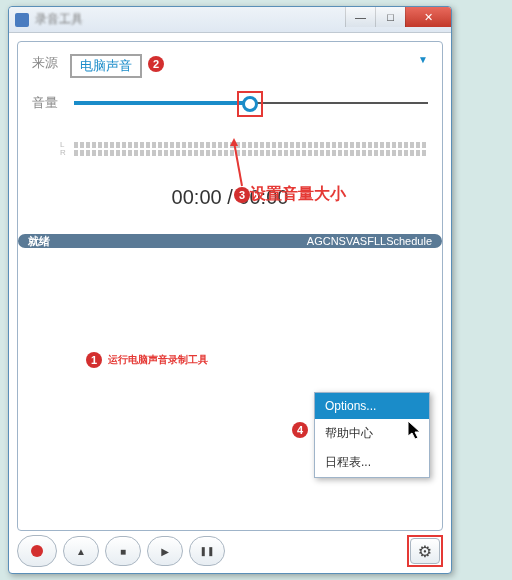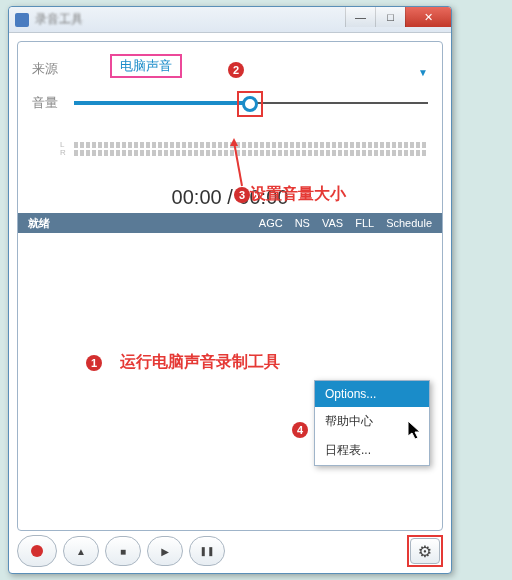--- a/index.html
+++ b/index.html
@@ -5,54 +5,54 @@
   * { box-sizing: border-box; margin: 0; padding: 0; font-family: "Microsoft YaHei", Arial, sans-serif; }
   body { background: #d5e8e6; width: 512px; height: 580px; position: relative; overflow: hidden; }
   .window { position: absolute; left: 8px; top: 6px; width: 444px; height: 568px; background: #fff; border: 1px solid #5a8fb8; border-radius: 4px; box-shadow: 2px 2px 6px rgba(0,0,0,.3); }
   .titlebar { height: 26px; background: linear-gradient(#eef3f8,#dfe8f2); border-bottom: 1px solid #c0c9d2; border-radius: 4px 4px 0 0; display: flex; align-items: center; padding-left: 6px; position: relative; }
   .app-icon { width: 14px; height: 14px; background: #4a7cc0; border-radius: 2px; margin-right: 6px; }
   .titletext { font-size: 12px; color: #777; filter: blur(1.2px); }
   .winbtns { position: absolute; right: 0; top: 0; display: flex; }
   .winbtn { width: 30px; height: 20px; display: flex; align-items: center; justify-content: center; font-size: 11px; border-left: 1px solid rgba(0,0,0,.15); background: linear-gradient(#f7f9fb,#dbe3eb); color: #333; }
   .winbtn.close { width: 46px; background: linear-gradient(#e96a5d,#c2392b); color:#fff; border-top-right-radius:3px; }
   .inner { position: absolute; left: 8px; right: 8px; top: 34px; bottom: 42px; background: #fff; border: 1px solid #9fb4c9; border-radius: 4px; }
-  .row { display: flex; align-items: flex-end; padding: 12px 14px 0 14px; gap: 40px; }
+  .row { display: flex; align-items: flex-start; padding: 12px 14px 0 14px; }
   .lbl { color: #888; font-size: 13px; width: 38px; }
-  .source-box { border: 2px solid #ec4899; padding: 2px 8px; height: 24px; display:flex; align-items:center; }
+  .source-box { border: 2px solid #a3a3a3; padding: 2px 8px; height: 24px; display:flex; align-items:center; }
   .source-text { color: #1a8cc9; font-size: 13px; }
   .callout2 { margin-left: 6px; position: relative; }
   .num { display: inline-flex; width: 16px; height: 16px; background: #d32f2f; color:#fff; border-radius: 50%; font-size: 11px; align-items:center; justify-content:center; font-weight:bold; }
   .dd-arrow { position: absolute; right: 14px; color: #1a8cc9; font-size: 10px; }
   .volume-row { padding: 16px 14px 0 14px; display:flex; align-items:flex-start; }
   .slider-wrap { flex:1; position:relative; height: 20px; margin-left: 4px; }
   .track-full { position:absolute; left:0; right:0; top:8px; height:2px; background:#555; }
   .track-fill { position:absolute; left:0; width:48%; top:7px; height:4px; background:#1a8cc9; }
   .thumb-box { position:absolute; left:46%; top:-3px; width:26px; height:26px; border:2px solid #e53935; display:flex; align-items:center; justify-content:center; background: transparent; }
   .thumb { width:16px; height:16px; border-radius:50%; background:#fff; border:3px solid #1a8cc9; }
   .lr-ticks { position:absolute; left:56px; top:100px; right:14px; height:18px; }
   .lr-lbl { position:absolute; left:-14px; font-size:8px; color:#bbb; line-height:8px; }
   .ticks { position:absolute; left:0; right:0; top:0; height:6px; background: repeating-linear-gradient(90deg,#c7c7c7 0 4px,#fff 4px 6px); }
   .ticks.r { top:8px; }
   .callout3 { position:absolute; left:216px; top:142px; display:flex; align-items:center; }
   .callout3 .txt { color:#e53935; font-size:16px; font-weight:bold; }
   .arrow3 { position:absolute; left:214px; top:96px; width:2px; height:48px; }
   .arrow3 svg { position:absolute; left:-4px; top:0; }
   .time { text-align:center; font-size:20px; color:#333; margin-top: 72px; }
-  .statusbar { margin-top: 4px; height:20px; background:#5a7a96; color:#fff; display:flex; align-items:center; font-size:11px; padding:0 10px; }
+  .statusbar { margin-top: 25px; height:14px; background:#5a7a96; color:#fff; display:flex; align-items:center; font-size:11px; padding:0 10px;border-radius:7px; }
   .statusbar .ready { font-weight:bold; }
-  .statusbar .right { margin-left:auto; display:flex; gap:12px; }
+  .statusbar .right { margin-left:auto; display:flex; }
   .callout1 { position:absolute; left:68px; top:310px; display:flex; align-items:center; }
-  .callout1 .txt { color:#e53935; font-size:16px; font-weight:bold; margin-left:18px; }
+  .callout1 .txt { color:#e53935; font-size:10px; font-weight:bold; margin-left:6px; }
   .controls { position:absolute; left:8px; right:8px; bottom:4px; height:36px; display:flex; align-items:center; gap:6px; }
   .cbtn { width:36px; height:30px; border:1px solid #aab6c2; border-radius:16px; background:linear-gradient(#fff,#e7edf2); display:flex; align-items:center; justify-content:center; color:#444; }
   .cbtn.rec { width:40px; height:32px; }
   .rec-dot { width:12px; height:12px; border-radius:50%; background:#d32f2f; }
   .gear-wrap { margin-left:auto; position:relative; }
   .gear-box { border:2px solid #e53935; padding:1px; }
-  .menu { position:absolute; right:12px; bottom:64px; width:116px; background:#fff; border:1px solid #9fb4c9; box-shadow:2px 2px 6px rgba(0,0,0,.3); font-size:12px; }
+  .menu { position:absolute; right:12px; bottom:52px; width:116px; background:#fff; border:1px solid #9fb4c9; box-shadow:2px 2px 6px rgba(0,0,0,.3); font-size:12px; }
   .menu-item { padding:6px 10px; color:#333; }
   .menu-item.sel { background:#1a8cc9; color:#fff; position:relative; }
   .callout4 { position:absolute; right:134px; bottom:92px; }
   .cursor { position:absolute; right:18px; bottom:84px; font-size:18px; color:#000; pointer-events:none; }
   .cursor svg { filter: drop-shadow(0 0 1px #fff); }
 </style>
 </head>
 <body>
 
 <div class="window">

